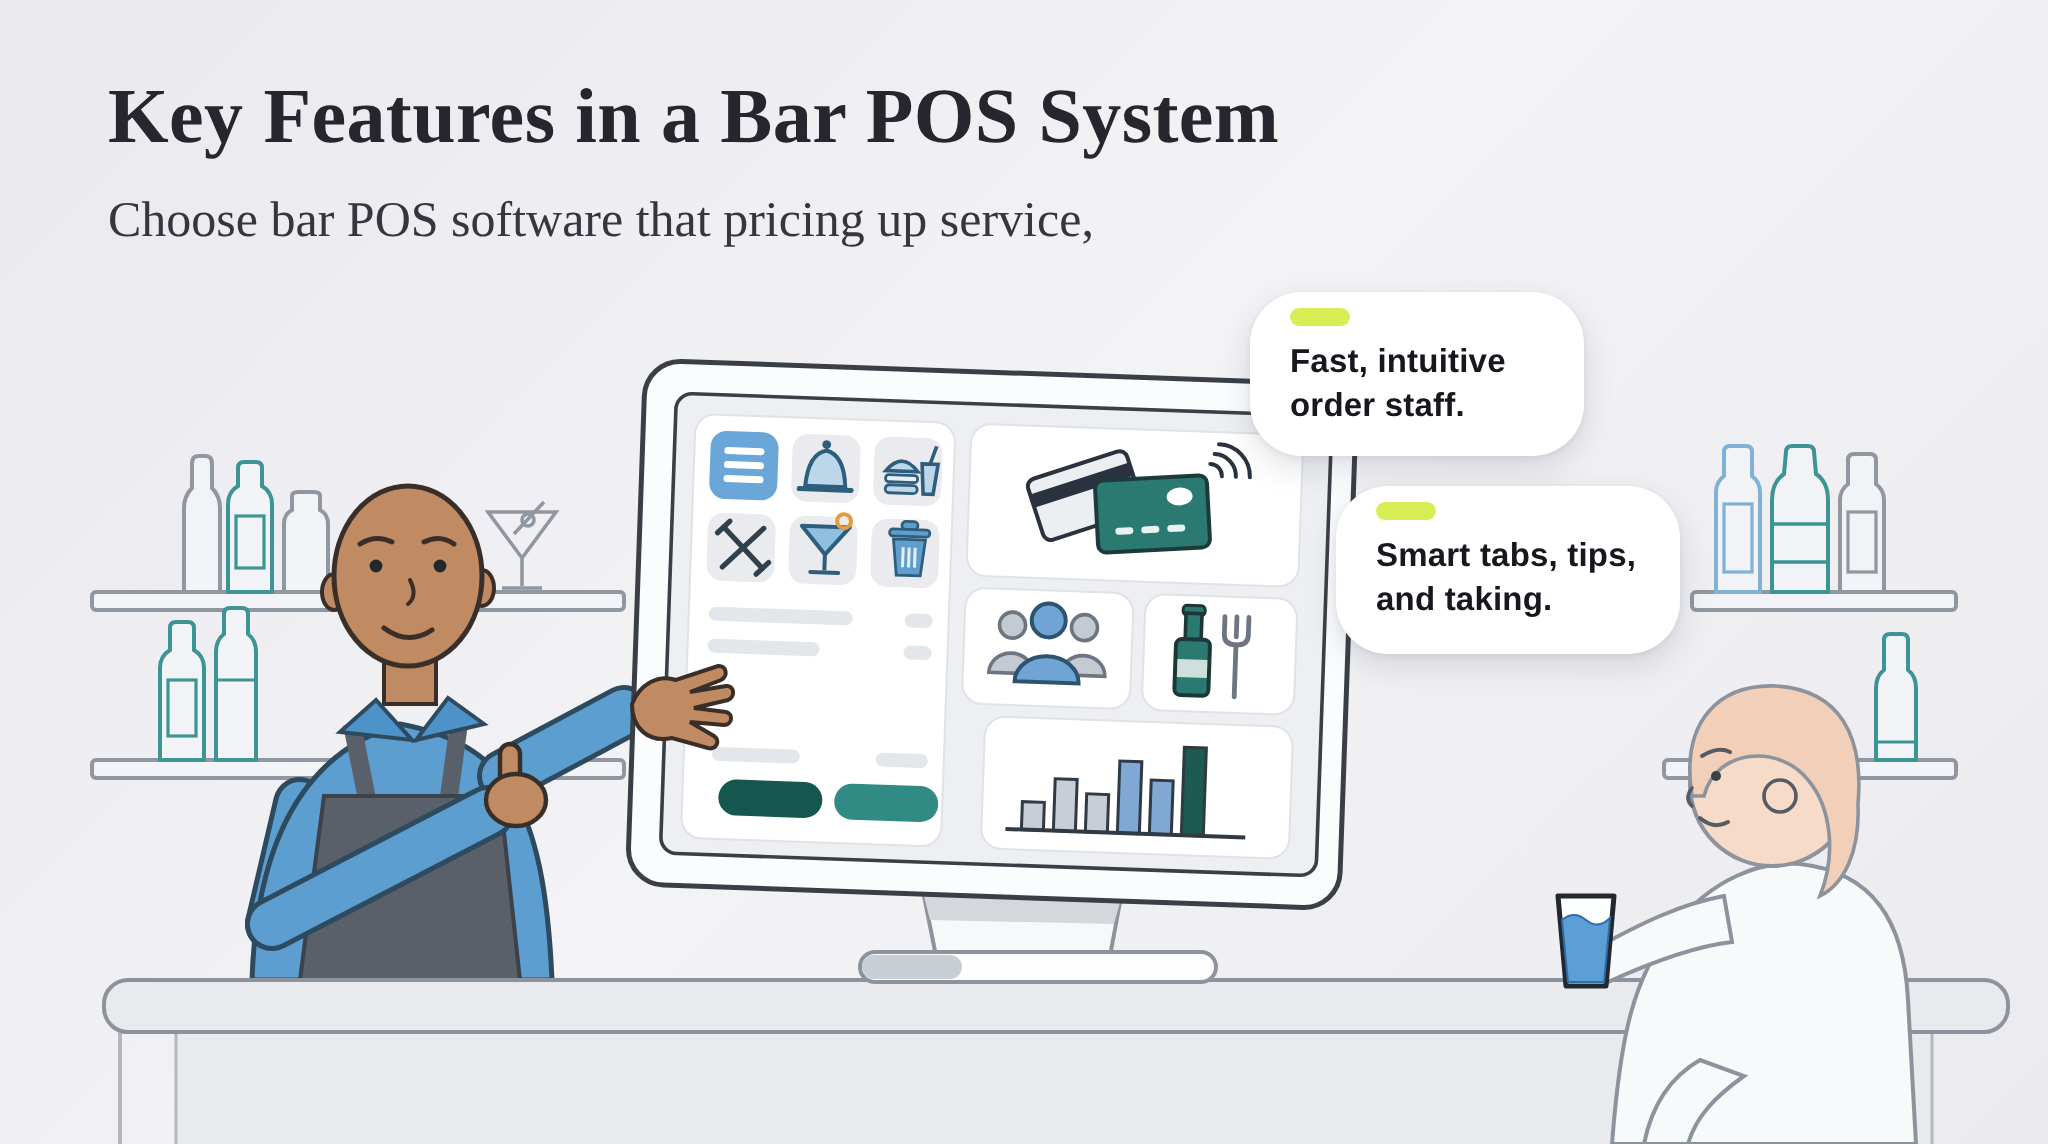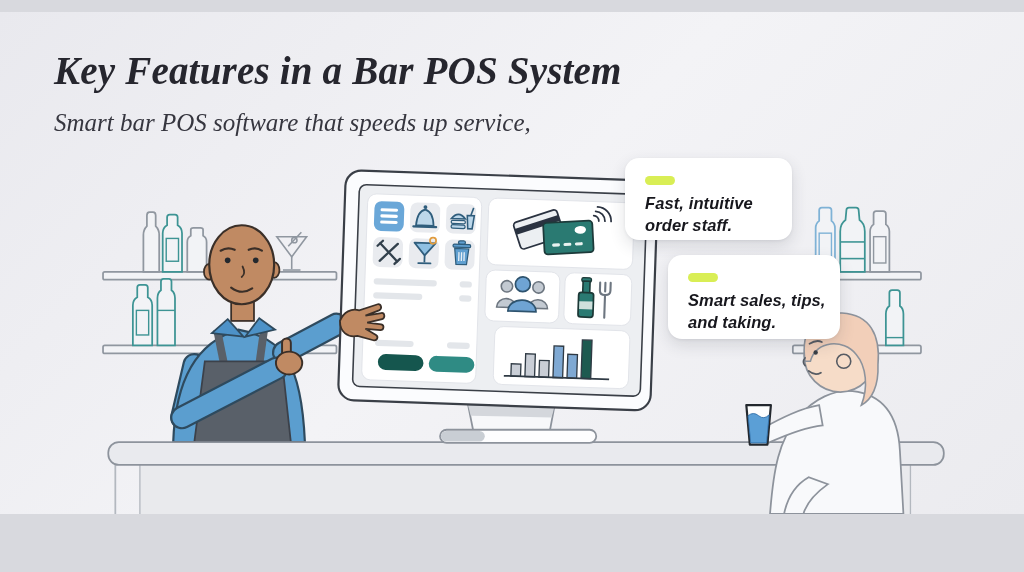--- a/index.html
+++ b/index.html
@@ -1,35 +1,34 @@
 <!DOCTYPE html>
 <html><head>
 <meta charset="utf-8">
 <style>
   html,body{margin:0;padding:0;background:#d8d9de;}
   .stage{
-    position:relative;width:1024px;height:502px;margin:12px auto;overflow:hidden;
+    position:relative;width:1024px;height:572px;margin:0 auto;overflow:hidden;
     background:linear-gradient(135deg,#e9e9ee 0%,#f3f3f6 48%,#ebebef 100%);
     font-family:"Liberation Sans",sans-serif;
-    font-style:italic;
   }
   .stage svg{position:absolute;left:0;top:0;width:100%;height:100%;}
   .header{position:absolute;left:54px;top:36px;z-index:5;}
   .header h1{
     margin:0;font-family:"Liberation Serif",serif;font-weight:bold;
     font-size:39px;letter-spacing:0.2px;color:#26262e;
   }
   .header p{
     margin:14px 0 0 0;font-family:"Liberation Serif",serif;font-weight:normal;
     font-size:25px;line-height:1.28;color:#36363f;
   }
   .callout{
-    position:absolute;z-index:6;background:#ffffff;border-radius:14px;
+    position:absolute;z-index:6;background:#ffffff;border-radius:26px;
     box-shadow:0 6px 16px rgba(45,50,65,0.14),0 1px 3px rgba(45,50,65,0.08);
-    box-sizing:border-box;padding:18px 14px 12px 20px;
+    box-sizing:border-box;padding:8px 14px 12px 20px;
   }
   .callout .pill{display:block;width:30px;height:9px;border-radius:5px;background:#d9ee55;margin-bottom:7px;}
   .callout p{
     margin:0;font-size:16.5px;font-weight:bold;letter-spacing:0.1px;
     line-height:1.34;color:#17171d;
   }
   .callout-1{left:625px;top:146px;width:167px;height:82px;}
   .callout-2{left:668px;top:243px;width:172px;height:84px;}
   .callout-3{left:622px;top:344px;width:191px;height:86px;}
 </style>
@@ -265,25 +264,25 @@
     </g>
 
     <g>
       <path d="M779,448 L807,448 L803,493 L783,493 Z" fill="#fdfefe" stroke="#23282e" stroke-width="2.5" stroke-linejoin="round"></path>
       <path d="M781,460 Q787,455 793,460 T805,459 L802,491 L784,491 Z" fill="#5b9fd6" stroke="#2f6ea8" stroke-width="1"></path>
     </g>
   </svg>
 
   <div class="header">
     <h1 style="color: rgb(38, 38, 46);">Key Features in a Bar POS System</h1>
-    <p><span>Smart bar POS software that speeds up service,</span><br></p>
+    <p><span>Choose bar POS software that pricing up service,</span><br></p>
   </div>
 
   <div class="callout callout-1">
     <span class="pill" style="background: rgb(217, 238, 85);"></span>
     <p><span>Fast, intuitive</span><br><span>order staff.</span></p>
   </div>
   <div class="callout callout-2">
     <span class="pill" style="background: rgb(217, 238, 85);"></span>
-    <p><span>Smart sales, tips,</span><br><span>and taking.</span></p>
+    <p><span>Smart tabs, tips,</span><br><span>and taking.</span></p>
   </div>
 
 </div>
 
 </body></html>

